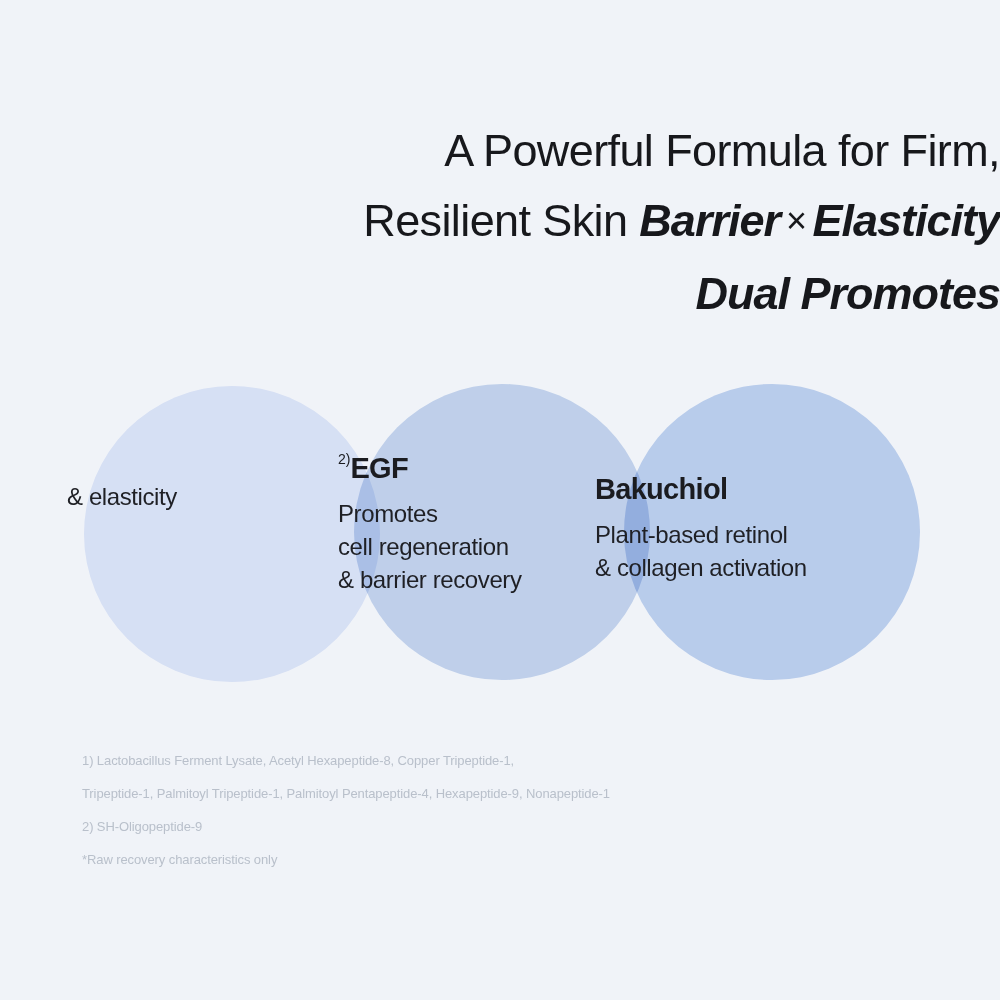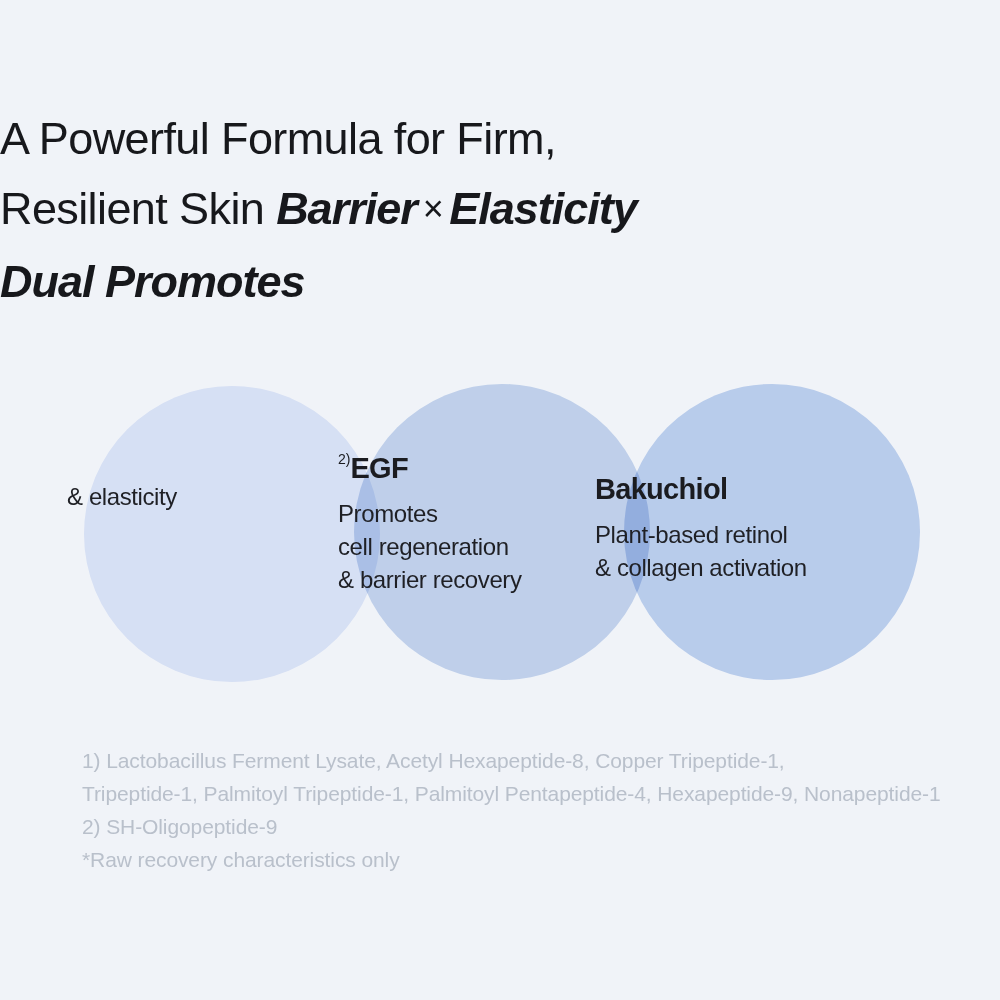--- a/index.html
+++ b/index.html
@@ -13,23 +13,23 @@
     font-family: "Liberation Sans", sans-serif;
     overflow: hidden;
     position: relative;
     -webkit-font-smoothing: antialiased;
   }
 
   
   .headline {
     position: absolute;
     left: 0;
-    top: 104px;
+    top: 116px;
     width: 1000px;
-    text-align: left;
+    text-align: right;
     color: #17181c;
     font-size: 45px;
     line-height: 70px;
     letter-spacing: -0.6px;
     font-weight: 300;
   }
   .headline .ln { display: block; white-space: nowrap; }
   .hl-light { font-weight: 300; }
   .hl-bold  { font-weight: 700; letter-spacing: -1.0px; font-style: italic; }
   .hl-x     { font-weight: 300; font-size: 36px; padding: 0 6px; position: relative; top: -3px; }
@@ -86,21 +86,21 @@
   }
   .c-desc span { display: block; white-space: nowrap; }
 
   
   .footnotes {
     position: absolute;
     left: 82px;
     top: 744px;
     width: 880px;
     color: #b9c0cb;
-    font-size: 21px;
+    font-size: 13px;
     font-weight: 300;
     line-height: 33px;
     letter-spacing: -0.1px;
   }
   .footnotes div { white-space: nowrap; }
 </style>
 </head>
 <body>
 
 <div class="headline">

